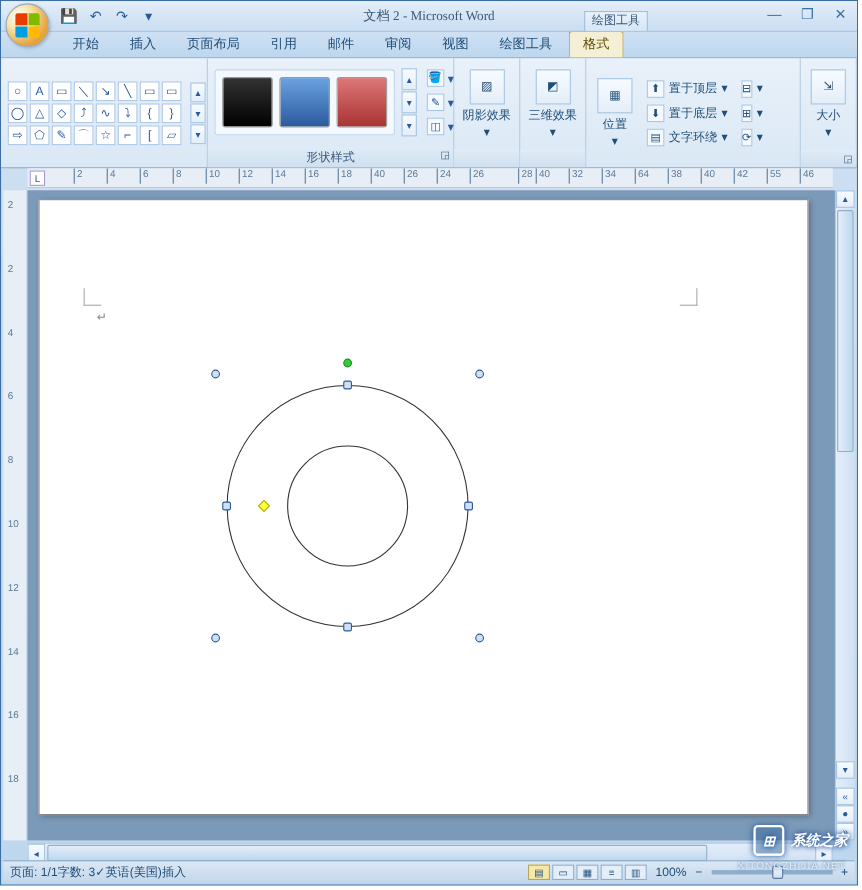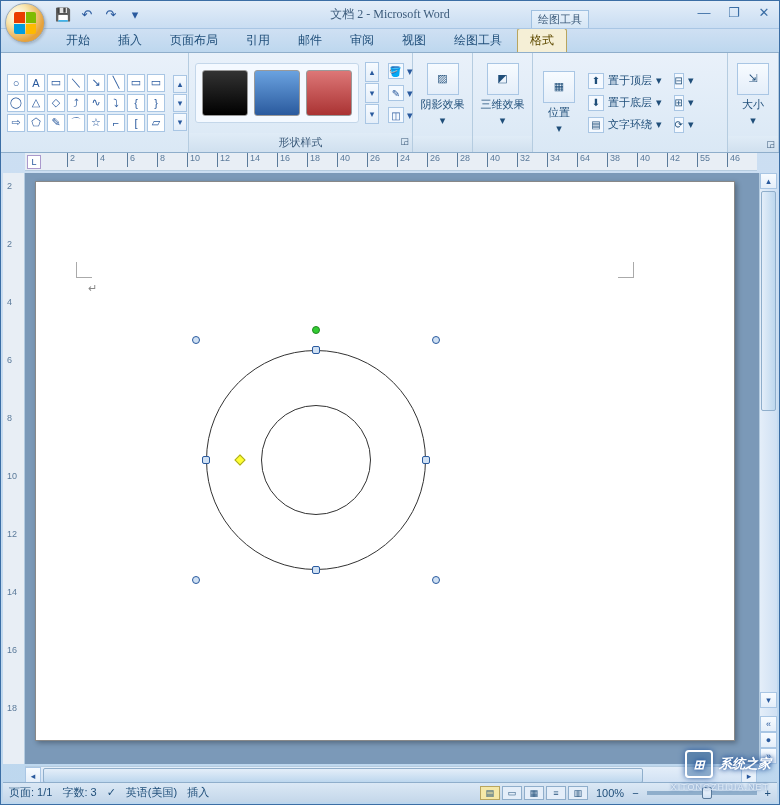--- a/index.html
+++ b/index.html
@@ -88,21 +88,21 @@
 .vscroll .btn{height:16px;display:flex;align-items:center;justify-content:center;font-size:9px;color:#2a5a9e;border:1px solid #a9c6e4;background:linear-gradient(#f7fbff,#e4eef9);}
 .vscroll .track{flex:1;position:relative;}
 .vscroll .thumb{position:absolute;left:1px;right:1px;top:2px;height:220px;background:linear-gradient(90deg,#e4eef9,#bdd7ee);border:1px solid #8faecb;border-radius:2px;}
 .vscroll .sep{height:8px;}
 
 .hscroll{position:absolute;left:24px;right:22px;bottom:20px;height:18px;background:linear-gradient(#e4eef9,#cfe0f3);border-top:1px solid #b5cce0;display:flex;}
 .hscroll .btn{width:16px;display:flex;align-items:center;justify-content:center;font-size:9px;color:#2a5a9e;border:1px solid #a9c6e4;background:linear-gradient(#f7fbff,#e4eef9);}
 .hscroll .track{flex:1;position:relative;}
 .hscroll .thumb{position:absolute;top:1px;bottom:1px;left:2px;width:600px;background:linear-gradient(#e4eef9,#bdd7ee);border:1px solid #8faecb;border-radius:2px;}
 
-.statusbar { position: absolute; left: 2px; right: 2px; bottom: 2px; height: 20px; background: linear-gradient(#dbe8f5,#c4d7ea); border-top: 1px solid #8faecb; display: flex; align-items: center; font-size: 11px; color: #1f4e79; padding: 0 6px; gap: 10px; }
+.statusbar { position: absolute; left: 2px; right: 2px; bottom: 2px; height: 20px; background: linear-gradient(#dbe8f5,#c4d7ea); border-top: 1px solid #8faecb; display: flex; align-items: center; font-size: 11px; color: #1f4e79; padding: 0 6px; gap: 0; }
 .statusbar .right { margin-left: auto; display: flex; align-items: center; gap: 2px; }
 .view-btn { width: 20px; height: 14px; border: 1px solid #8faecb; background: #e4eef9; display: flex; align-items: center; justify-content: center; font-size: 9px; }
 .view-btn.active { background: #f5e8a8; border-color: #b8a55f; }
 .zoom-slider { width: 110px; height: 4px; background: #8faecb; position: relative; margin: 0 6px; }
 .zoom-slider .knob { position: absolute; left: 50%; top: -4px; width: 10px; height: 12px; background: linear-gradient(#f7fbff,#cfe0f3); border: 1px solid #5a7a9a; border-radius: 2px; }
 
 .watermark{position:absolute;right:8px;bottom:26px;display:flex;align-items:center;gap:6px;color:#fff;font-size:13px;font-weight:bold;text-shadow:0 0 4px #2a5a9e,0 0 6px #2a5a9e;font-style:italic;font-family:"KaiTi","STKaiti",serif;}
 .wm-ico{width:28px;height:28px;border:2px solid #fff;border-radius:4px;display:flex;align-items:center;justify-content:center;box-shadow:0 0 6px #2a5a9e;background:rgba(60,110,160,.5);}
 .wm-sub{position:absolute;right:10px;bottom:12px;font-size:9px;color:#e0ecf7;text-shadow:0 0 3px #2a5a9e;letter-spacing:1px;margin-left:44px;}
 
@@ -299,21 +299,21 @@
         <span class="num" style="left: 90px;">8</span>
         <span class="num" style="left: 120px;">10</span>
         <span class="num" style="left: 150px;">12</span>
         <span class="num" style="left: 180px;">14</span>
         <span class="num" style="left: 210px;">16</span>
         <span class="num" style="left: 240px;">18</span>
         <span class="num" style="left: 270px;">40</span>
         <span class="num" style="left: 300px;">26</span>
         <span class="num" style="left: 330px;">24</span>
         <span class="num" style="left: 360px;">26</span>
-        <span class="num" style="left: 390px;">28</span>
+        <span class="num" style="left: 404px;">28</span>
         <span class="num" style="left: 420px;">40</span>
         <span class="num" style="left: 450px;">32</span>
         <span class="num" style="left: 480px;">34</span>
         <span class="num" style="left: 510px;">64</span>
         <span class="num" style="left: 540px;">38</span>
         <span class="num" style="left: 570px;">40</span>
         <span class="num" style="left: 600px;">42</span>
         <span class="num" style="left: 630px;">55</span>
         <span class="num" style="left: 660px;">46</span>
       </div>

